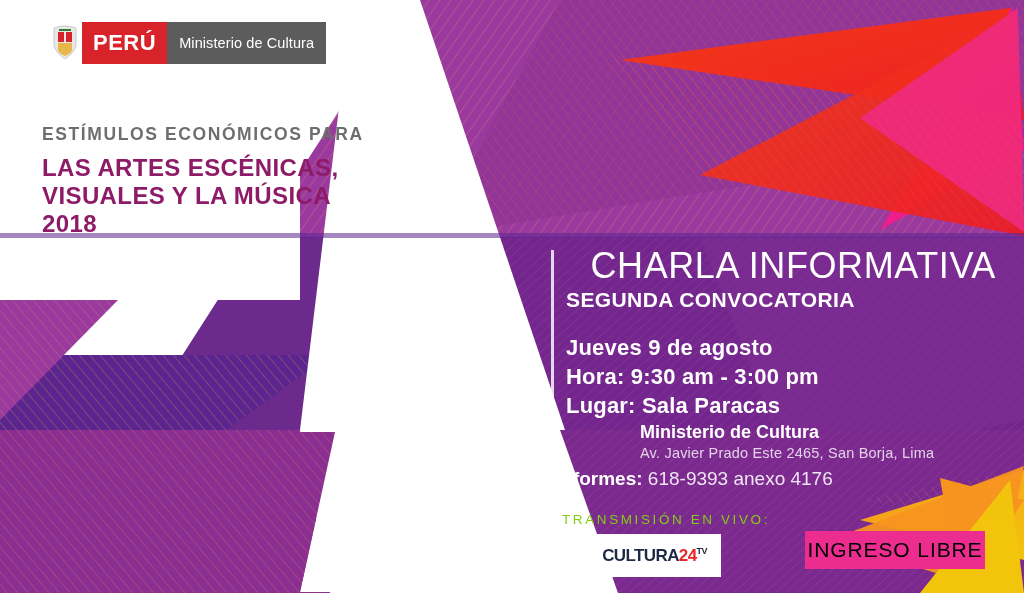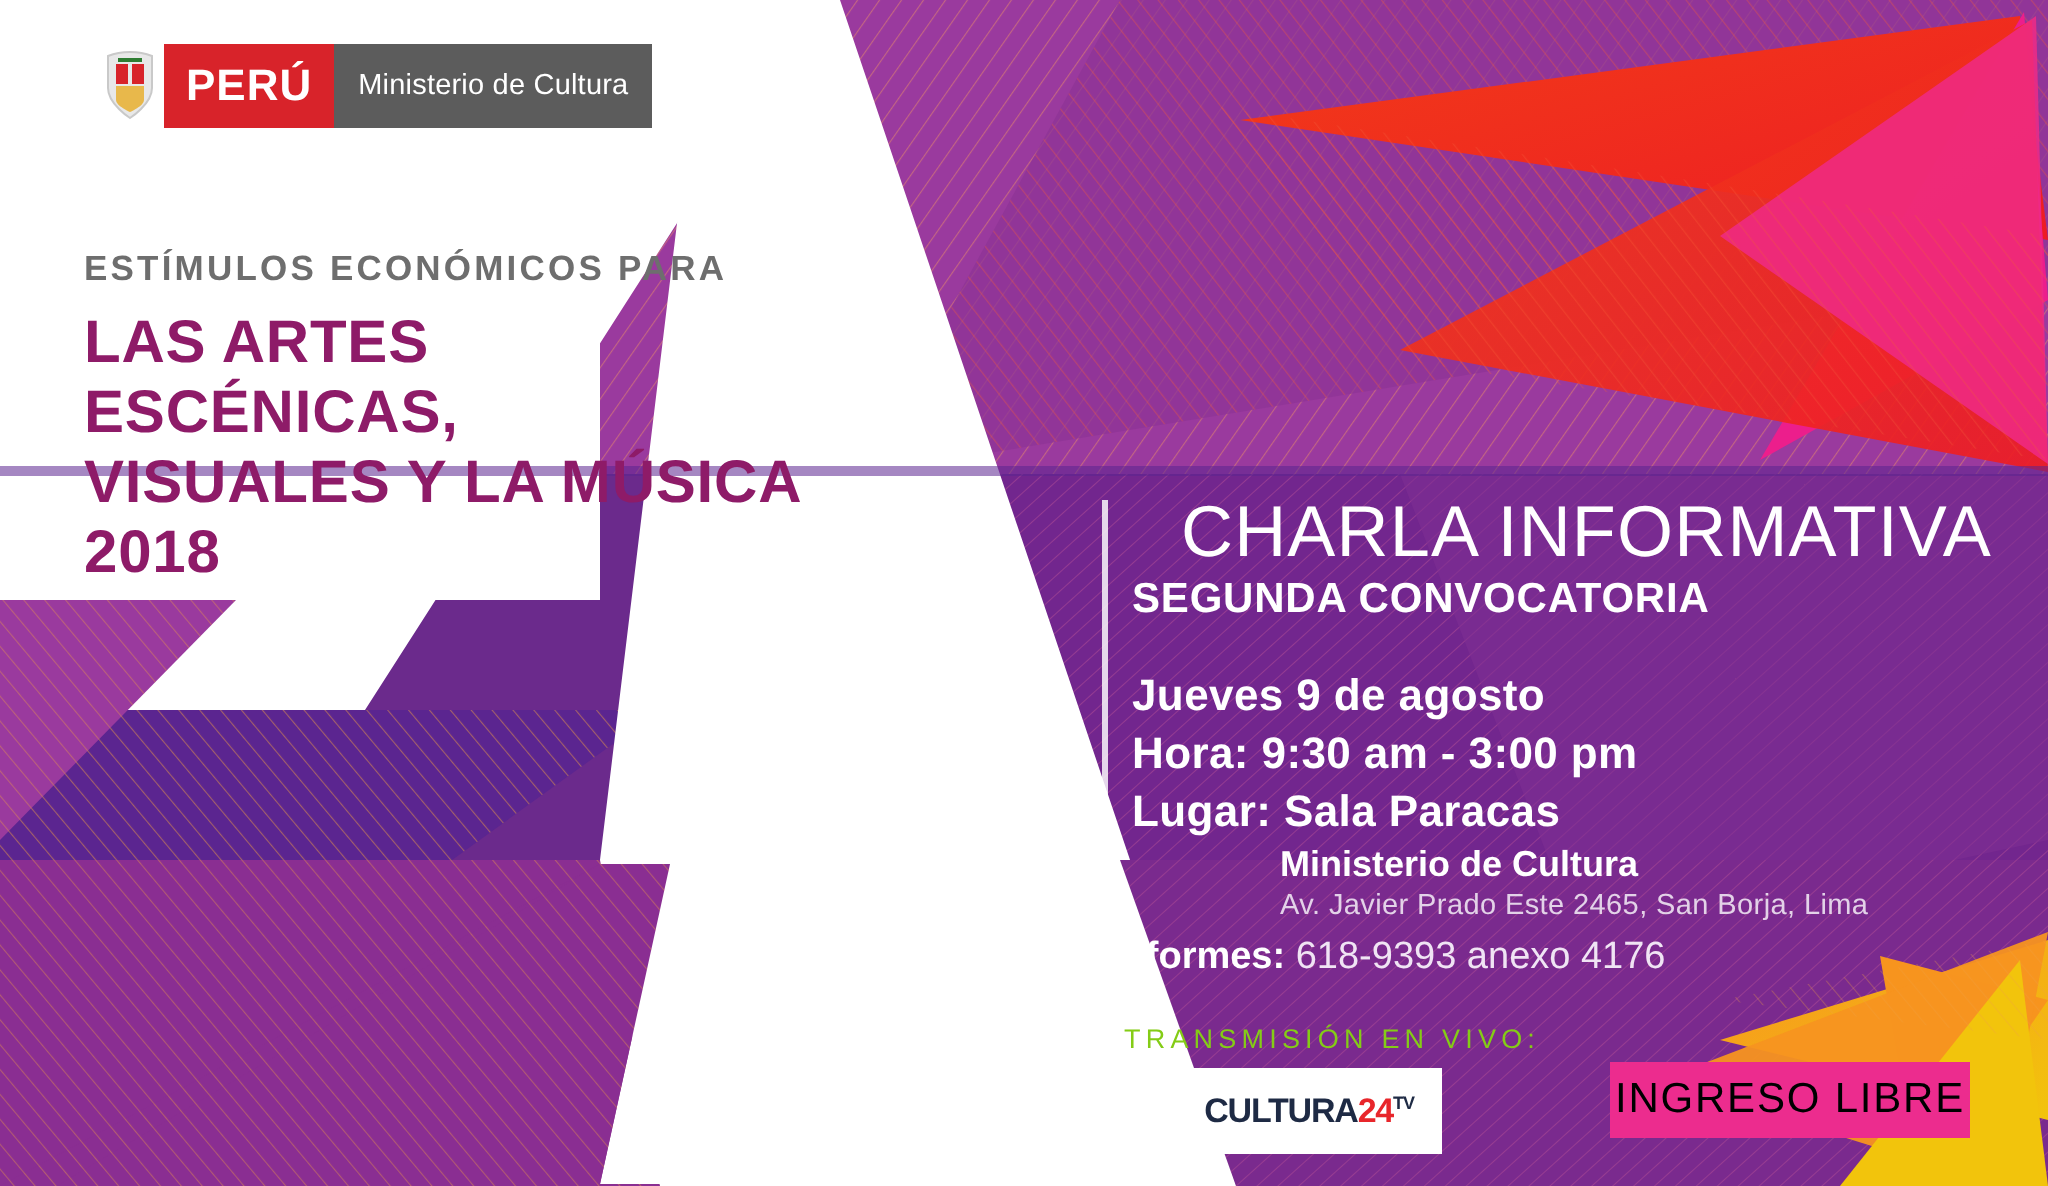--- a/index.html
+++ b/index.html
@@ -39,21 +39,21 @@
 
   
   .headline{position:absolute;left:42px;top:100px;width:360px;margin-top:24px;}
   .kicker{
     color:#6E6E6E;font-size:17.5px;font-weight:bold;
     letter-spacing:1.6px;line-height:1.2;
     margin-bottom:9px;
   }
   .h-main{
     color:#8E1B68;font-weight:bold;
-    font-size:30px;line-height:1.17;letter-spacing:.4px;
+    font-size:24px;line-height:1.17;letter-spacing:.4px;
   }
 
   
   .info{
     position:absolute;left:566px;top:247px;width:430px;
     color:#fff;
   }
   .vrule{
     position:absolute;left:551px;top:250px;
     width:3px;height:208px;background:rgba(255,255,255,.82);

